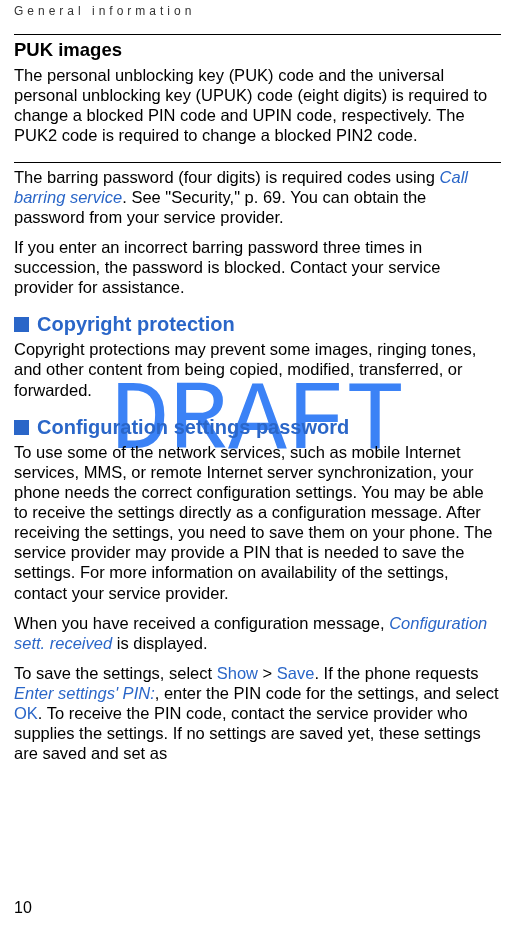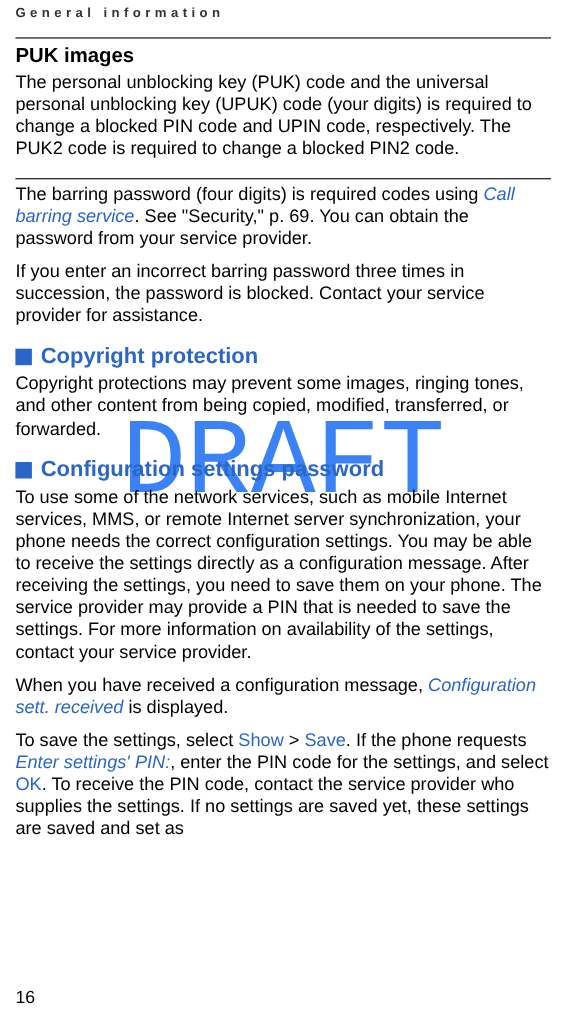--- a/index.html
+++ b/index.html
@@ -11,21 +11,21 @@
     position: relative;
     overflow: hidden;
   }
   .page {
     padding: 4px 14px 10px 14px;
   }
   .running-header {
     font-size: 12px;
     letter-spacing: 4px;
     color: #333;
-    font-weight: 700;
+    font-weight: 400;
     margin-bottom: 16px;
   }
   .rule {
     border-top: 1px solid #000;
     margin-bottom: 4px;
   }
   .subhead {
     font-size: 18.5px;
     font-weight: bold;
     color: #000;
@@ -87,21 +87,21 @@
 </head>
 <body>
 
 <div class="watermark">DRAFT</div>
 
 <div class="page content">
   <div class="running-header">General information</div>
 
   <div class="rule"></div>
   <div class="subhead">PUK images</div>
-  <p class="para">The personal unblocking key (PUK) code and the universal personal unblocking key (UPUK) code (your digits) is required to change a blocked PIN code and UPIN code, respectively. The PUK2 code is required to change a blocked PIN2 code.</p>
+  <p class="para">The personal unblocking key (PUK) code and the universal personal unblocking key (UPUK) code (eight digits) is required to change a blocked PIN code and UPIN code, respectively. The PUK2 code is required to change a blocked PIN2 code.</p>
 
   <div class="gap-small"></div>
   <div class="rule"></div>
   <p class="para">
     <span>The barring password (four digits) is required codes using </span><span class="link">Call barring service</span><span>. See "Security," p. 69. You can obtain the password from your service provider.</span>
   </p>
   <p class="para">If you enter an incorrect barring password three times in succession, the password is blocked. Contact your service provider for assistance.</p>
 
   <div class="gap-small"></div>
   <div class="sect-title">
@@ -117,13 +117,13 @@
   </div>
   <p class="para">To use some of the network services, such as mobile Internet services, MMS, or remote Internet server synchronization, your phone needs the correct configuration settings. You may be able to receive the settings directly as a configuration message. After receiving the settings, you need to save them on your phone. The service provider may provide a PIN that is needed to save the settings. For more information on availability of the settings, contact your service provider.</p>
   <p class="para">
     <span>When you have received a configuration message, </span><span class="link">Configuration sett. received</span><span> is displayed.</span>
   </p>
   <p class="para">
     <span>To save the settings, select </span><span class="bold-blue">Show</span><span> &gt; </span><span class="bold-blue">Save</span><span>. If the phone requests </span><span class="link">Enter settings' PIN:</span><span>, enter the PIN code for the settings, and select </span><span class="bold-blue">OK</span><span>. To receive the PIN code, contact the service provider who supplies the settings. If no settings are saved yet, these settings are saved and set as</span>
   </p>
 </div>
 
-<div class="page-num">16</div>
+<div class="page-num">10</div>
 
 </body></html>

